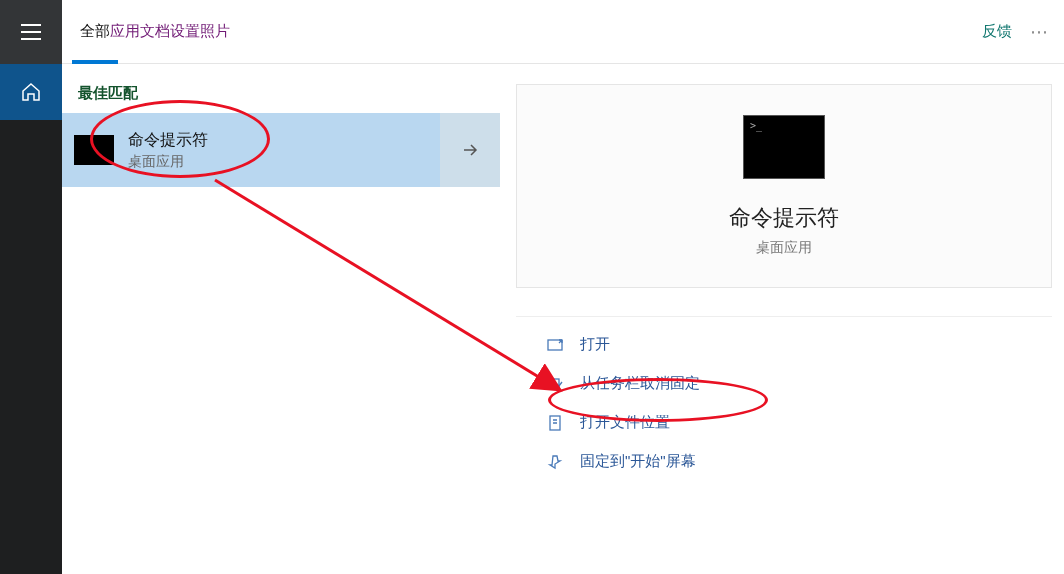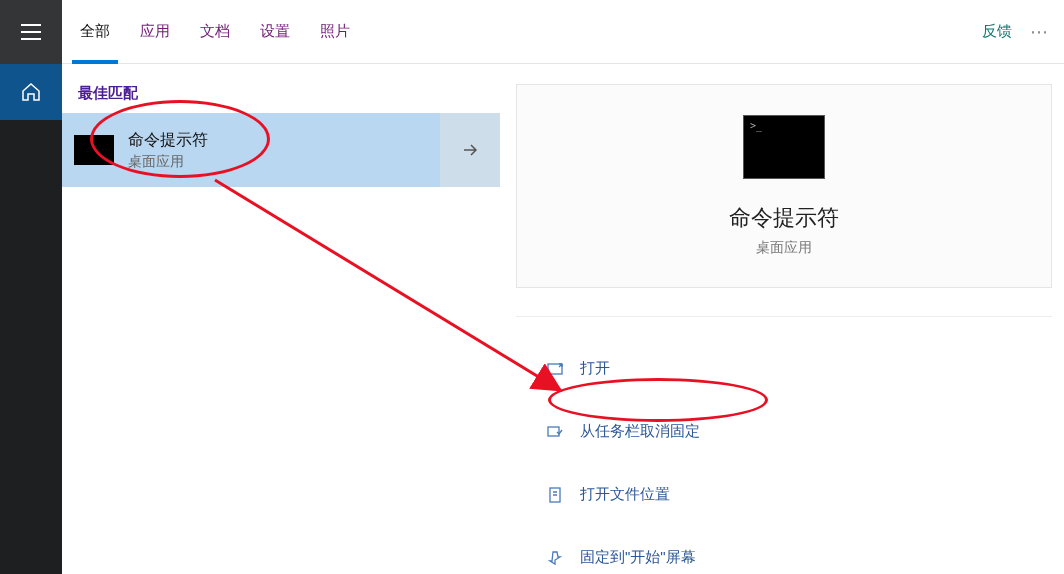--- a/index.html
+++ b/index.html
@@ -1,51 +1,51 @@
 <!DOCTYPE html>
 <html><head>
 <meta charset="utf-8">
 <style>
 * { margin: 0; padding: 0; box-sizing: border-box; font-family: "Microsoft YaHei", "Segoe UI", sans-serif; }
 body { width: 1064px; height: 574px; background: #fff; overflow: hidden; position: relative; }
 
 .topbar { height: 64px; display: flex; align-items: center; border-bottom: 1px solid #e5e5e5; }
 .hamburger { width: 62px; height: 64px; background: #333537; display: flex; align-items: center; justify-content: center; cursor: pointer; }
 .hamburger svg { width: 20px; height: 16px; }
-.tabs { display: flex; align-items: center; height: 64px; margin-left: 18px; gap: 30px; }
+.tabs { display: flex; align-items: center; height: 64px; margin-left: 18px; }
 .tab { font-size: 15px; color: #701a75; cursor: pointer; height: 64px; display: flex; align-items: center; position: relative; }
 .tab.active { color: #111; }
 .tab.active::after { content: ""; position: absolute; bottom: 0; left: -8px; right: -8px; height: 4px; background: #0078d4; }
 .more svg { margin-left: 4px; }
 .spacer { flex: 1; }
 .feedback { font-size: 15px; color: #0f766e; margin-right: 18px; cursor: pointer; }
 .dots { margin-right: 14px; color: #888; font-size: 18px; letter-spacing: 2px; cursor: pointer; }
 
 .main { display: flex; height: 510px; }
 .leftbar { width: 62px; background: #1e1f20; }
 .home-btn { width: 62px; height: 56px; background: #0f548c; display: flex; align-items: center; justify-content: center; cursor: pointer; }
 
 .results { width: 438px; padding-top: 14px; }
-.section-header { font-size: 15px; font-weight: 600; color: #4c1d95; padding: 6px 16px 10px 16px; }
+.section-header { font-size: 15px; font-weight: 600; color: #14532d; padding: 6px 16px 10px 16px; }
 .best-match { background: #b9d7f0; height: 74px; display: flex; align-items: center; position: relative; }
 .bm-icon { width: 40px; height: 30px; background: #000; margin-left: 12px; }
 .bm-text { margin-left: 14px; }
 .bm-title { font-size: 16px; color: #111; }
 .bm-sub { font-size: 14px; color: #666; margin-top: 2px; }
 .bm-arrow { position: absolute; right: 0; top: 0; width: 60px; height: 74px; background: #cddeea; display: flex; align-items: center; justify-content: center; cursor: pointer; }
 
 .preview { flex: 1; padding: 20px 12px 0 16px; display: flex; flex-direction: column; align-items: center; }
 .preview-box { border: 1px solid #e5e5e5; width: 100%; padding-top: 30px; padding-bottom: 30px; display: flex; flex-direction: column; align-items: center; background: #fbfbfb; }
 .preview-icon { width: 82px; height: 64px; background: #000; border: 1px solid #555; position: relative; }
 .preview-icon::before { content: ">_"; color: #aaa; font-size: 10px; position: absolute; top: 4px; left: 6px; font-family: monospace; }
 .preview-title { font-size: 22px; color: #222; margin-top: 24px; }
 .preview-sub { font-size: 14px; color: #777; margin-top: 6px; }
 
 .actions { width: 100%; margin-top: 28px; border-top: 1px solid #eee; padding-top: 18px; padding-left: 30px; display: flex; flex-direction: column; gap: 20px; }
-.action { display: flex; align-items: center; gap: 16px; font-size: 15px; color: #2b5797; cursor: pointer; margin-top: 24px; }
+.action { display: flex; align-items: center; gap: 16px; font-size: 15px; color: #2b5797; cursor: pointer; }
 .action-icon { width: 18px; display: flex; justify-content: center; color: #4a7ab8; }
 
 
 .anno { position: absolute; pointer-events: none; }
 .circle1 { left: 90px; top: 100px; width: 180px; height: 78px; border: 3px solid #e81123; border-radius: 50%; }
 .circle2 { left: 548px; top: 378px; width: 220px; height: 44px; border: 3px solid #e81123; border-radius: 50%; }
 .arrow-svg { position: absolute; left: 0; top: 0; pointer-events: none; }
 </style>
 </head>
 <body>

